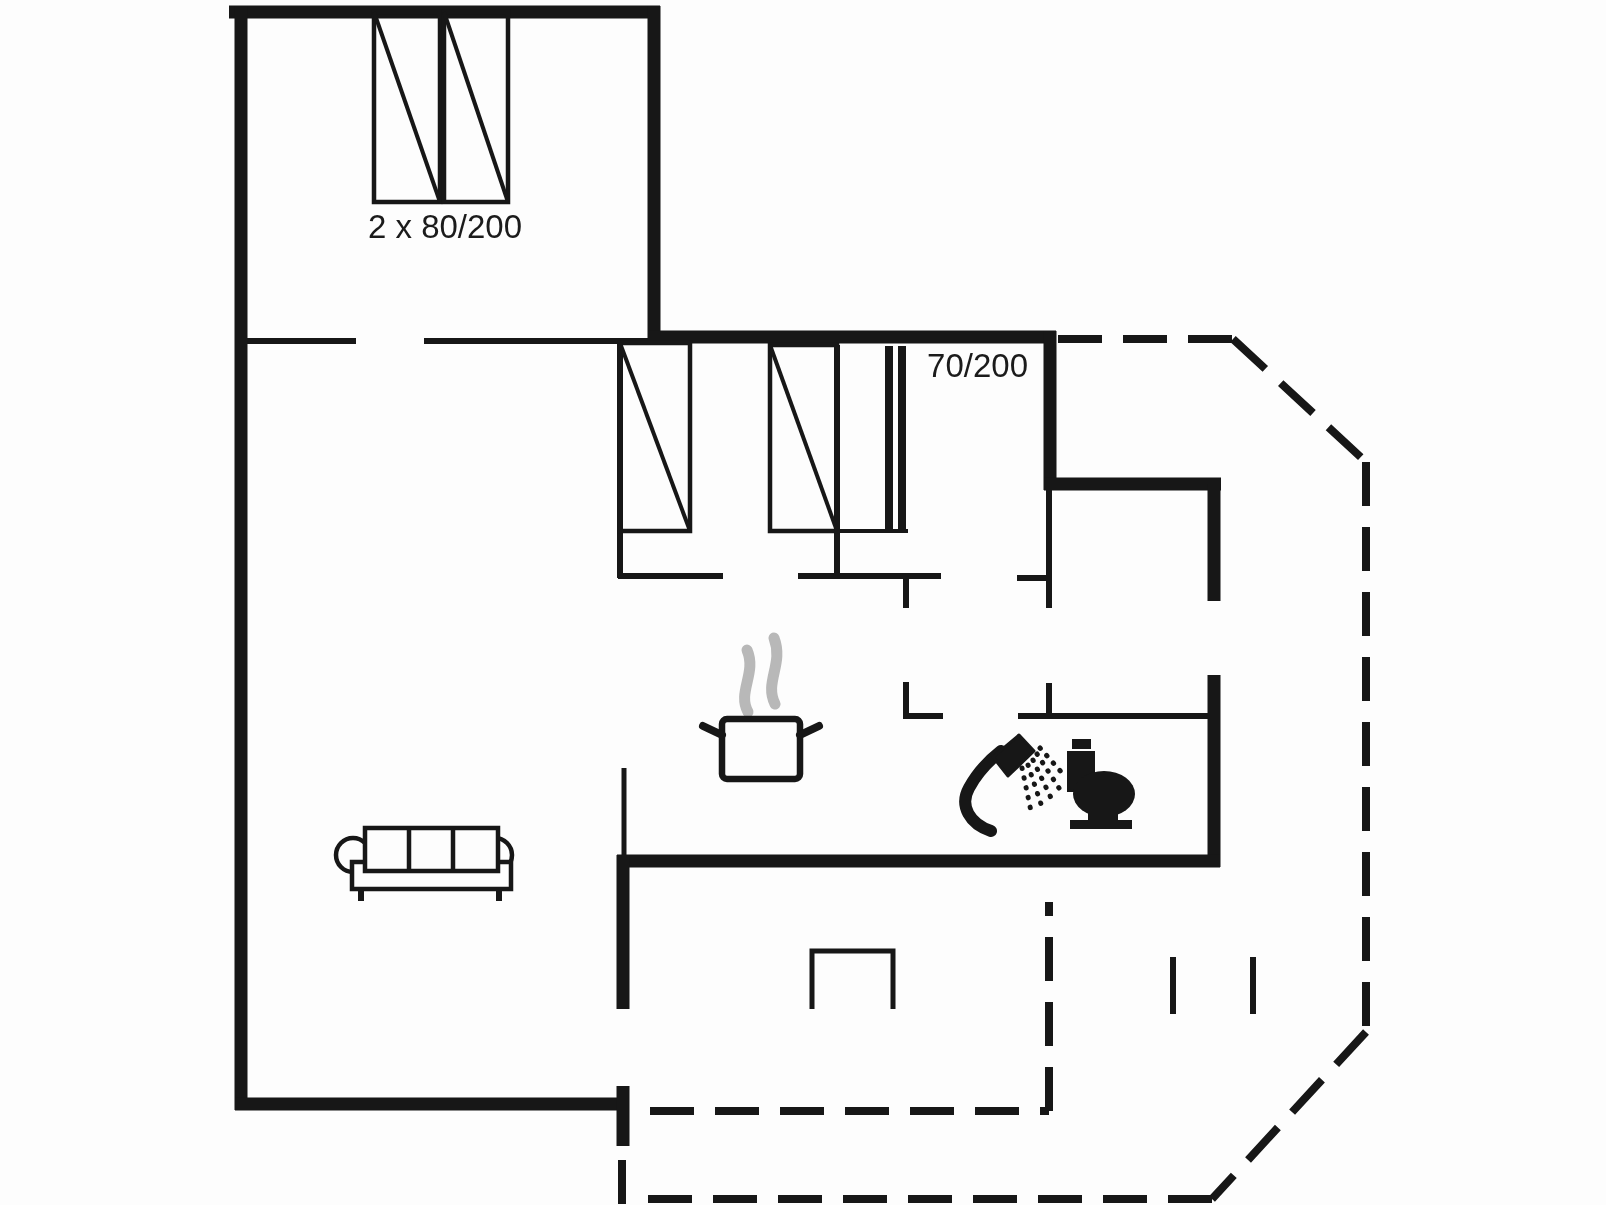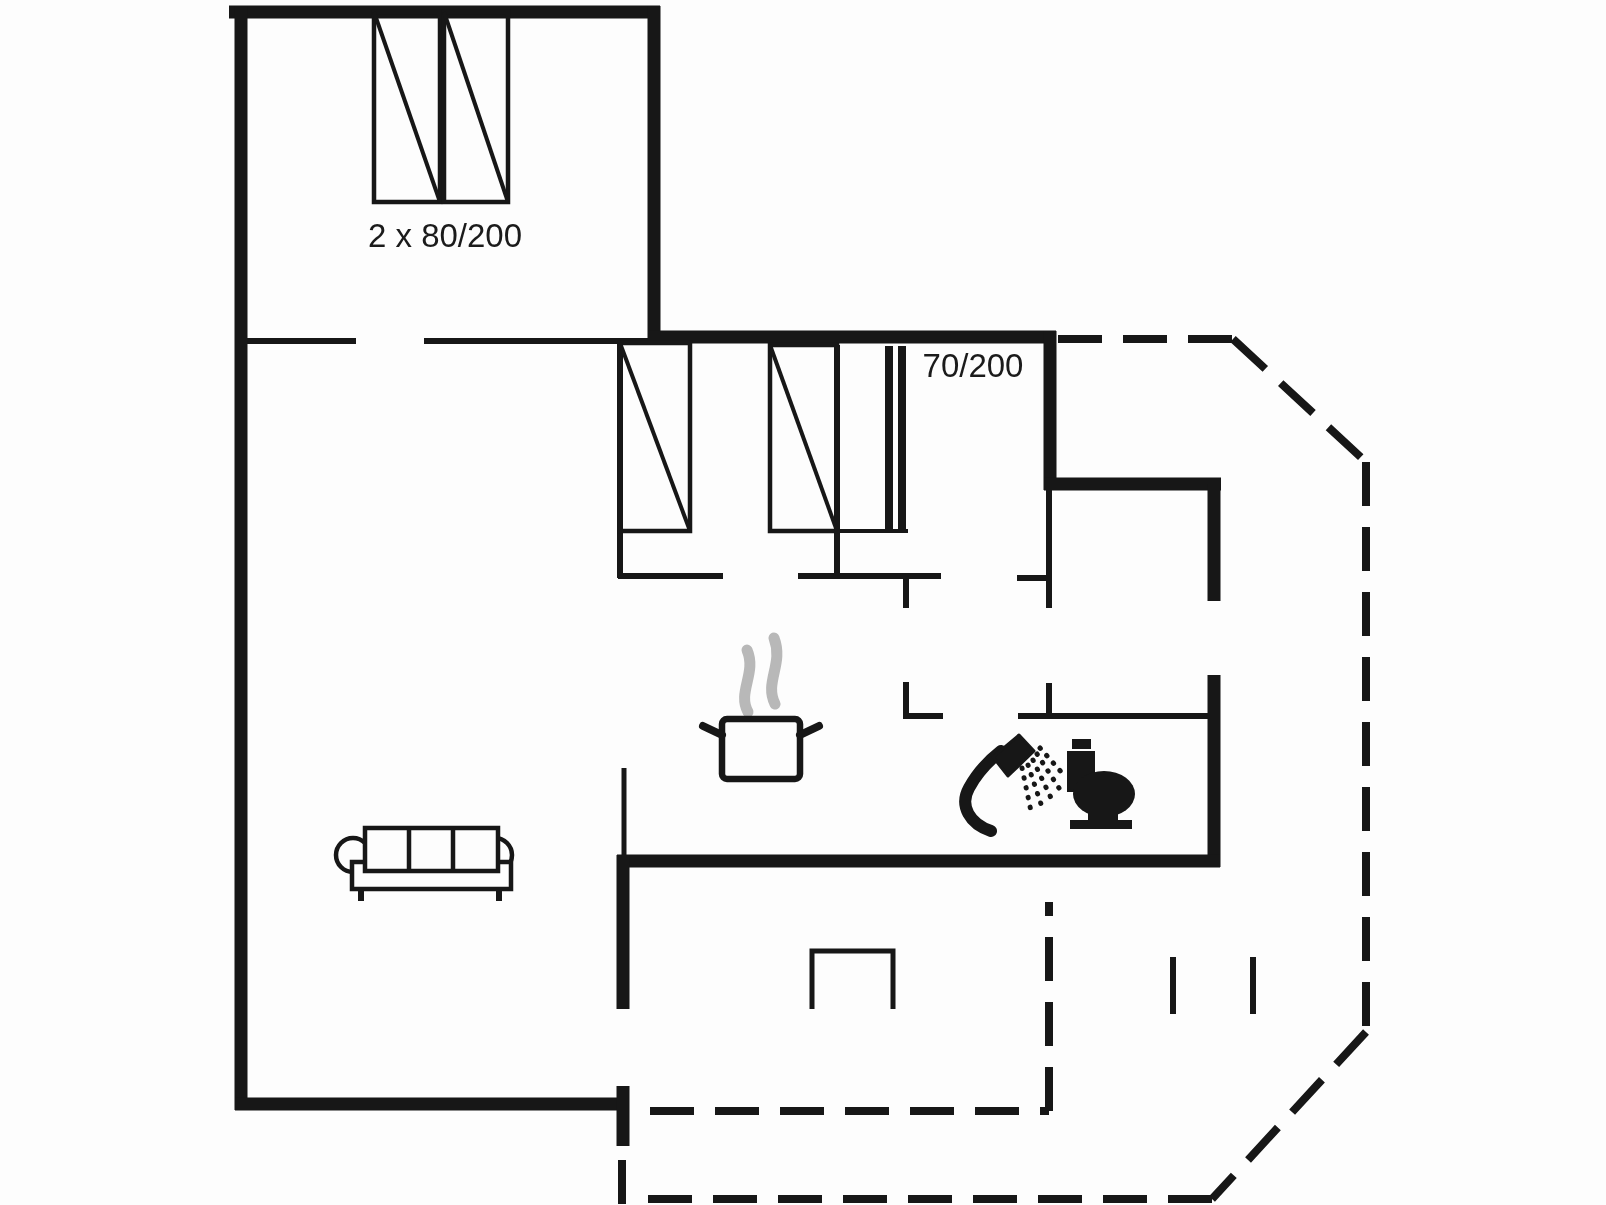--- a/index.html
+++ b/index.html
@@ -1,21 +1,21 @@
 <!DOCTYPE html>
 <html><head>
 <meta charset="utf-8">
 <style>
   html,body{margin:0;padding:0;background:#fdfdfd;}
   #stage{position:relative;width:1606px;height:1205px;background:#fdfdfd;
          font-family:"Liberation Sans",sans-serif;overflow:hidden;}
   #plan-svg{position:absolute;left:0;top:0;}
   .size-label{position:absolute;color:#1b1b1b;font-size:33px;white-space:nowrap;}
-  #double-bed-label{left:355px;top:208px;width:180px;text-align:center;margin-top:9px;}
-  #single-bed-label{left:918px;top:347px;width:110px;text-align:center;}
+  #double-bed-label{left:355px;top:208px;width:180px;text-align:center;}
+  #single-bed-label{left:918px;top:347px;width:110px;text-align:right;}
 </style>
 </head>
 <body>
 
 <div id="stage">
   <svg id="plan-svg" width="1606" height="1205" viewBox="0 0 1606 1205" xmlns="http://www.w3.org/2000/svg">
       <line x1="229" y1="12" x2="660" y2="12" stroke="#171717" stroke-width="13"></line>
       <line x1="241" y1="6" x2="241" y2="1110" stroke="#171717" stroke-width="13"></line>
       <line x1="654" y1="6" x2="654" y2="343" stroke="#171717" stroke-width="13"></line>
       <line x1="648" y1="337" x2="1056" y2="337" stroke="#171717" stroke-width="13"></line>

